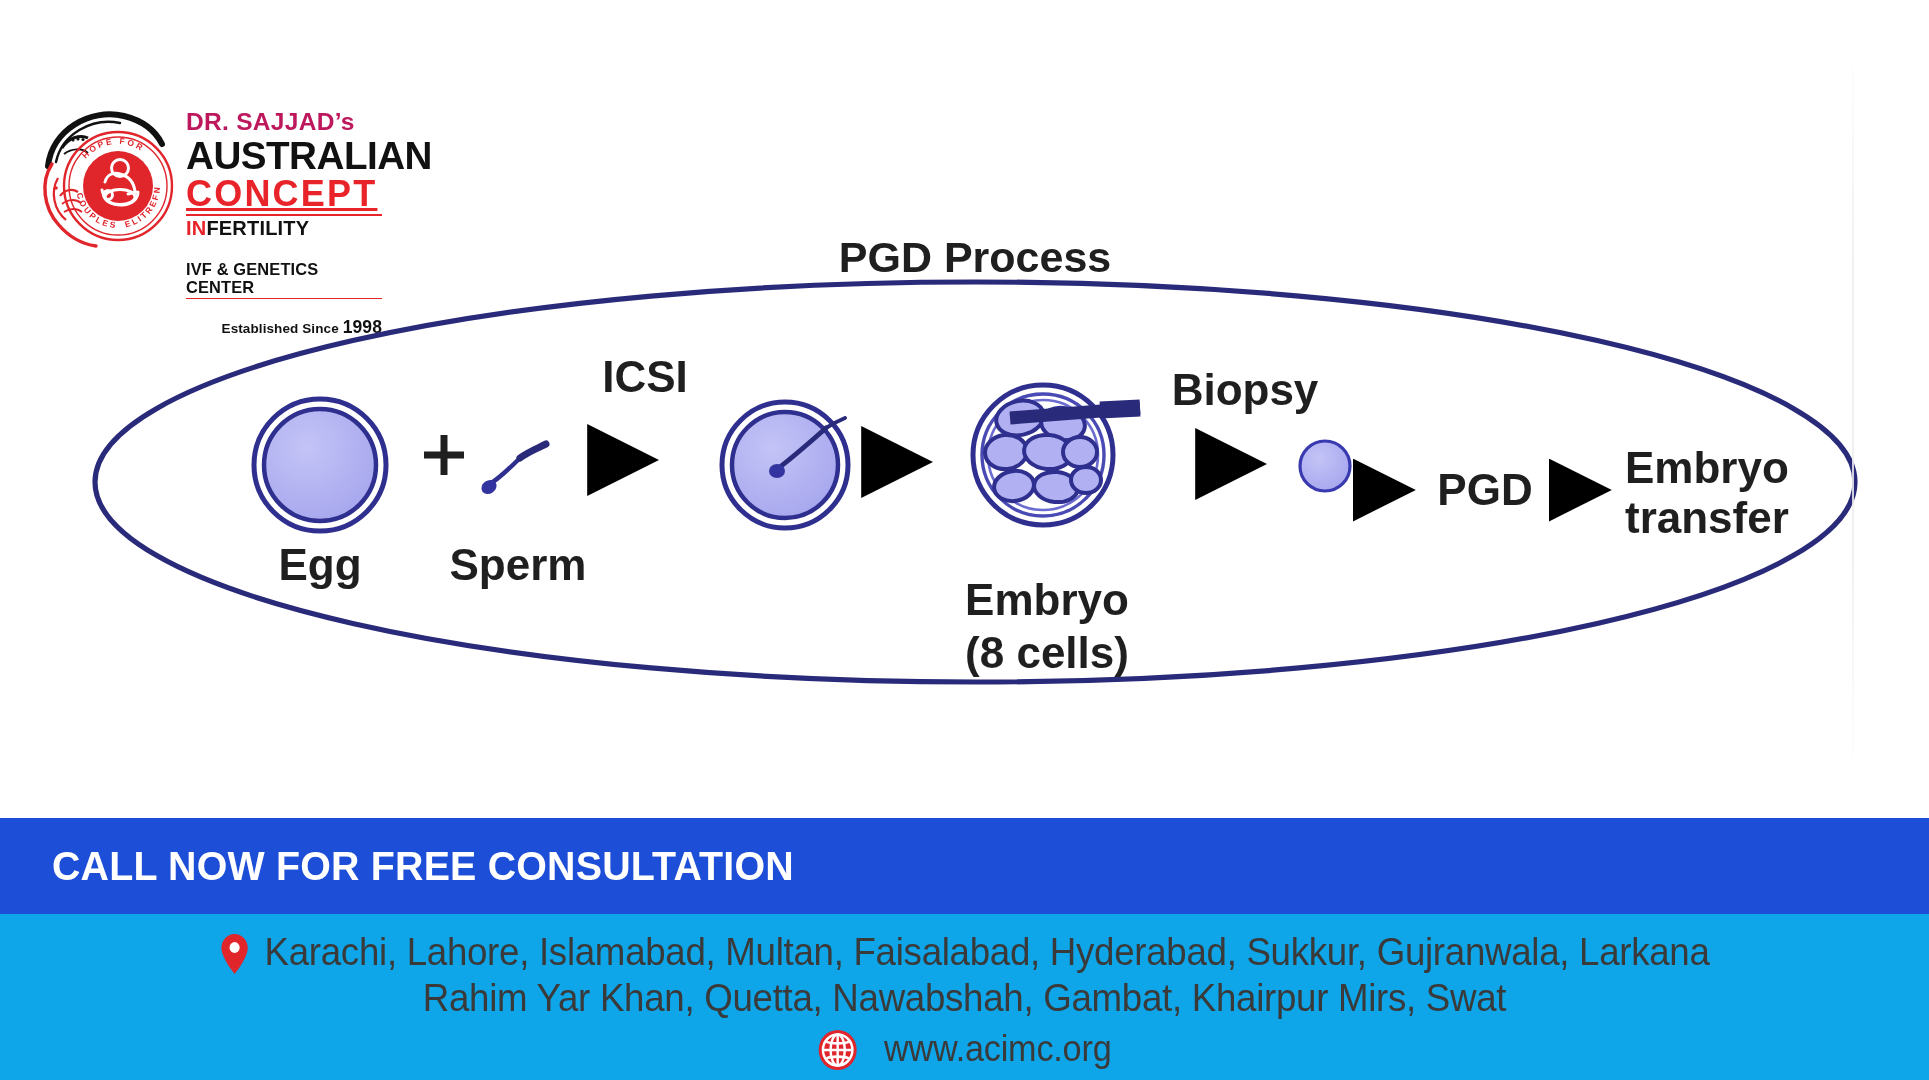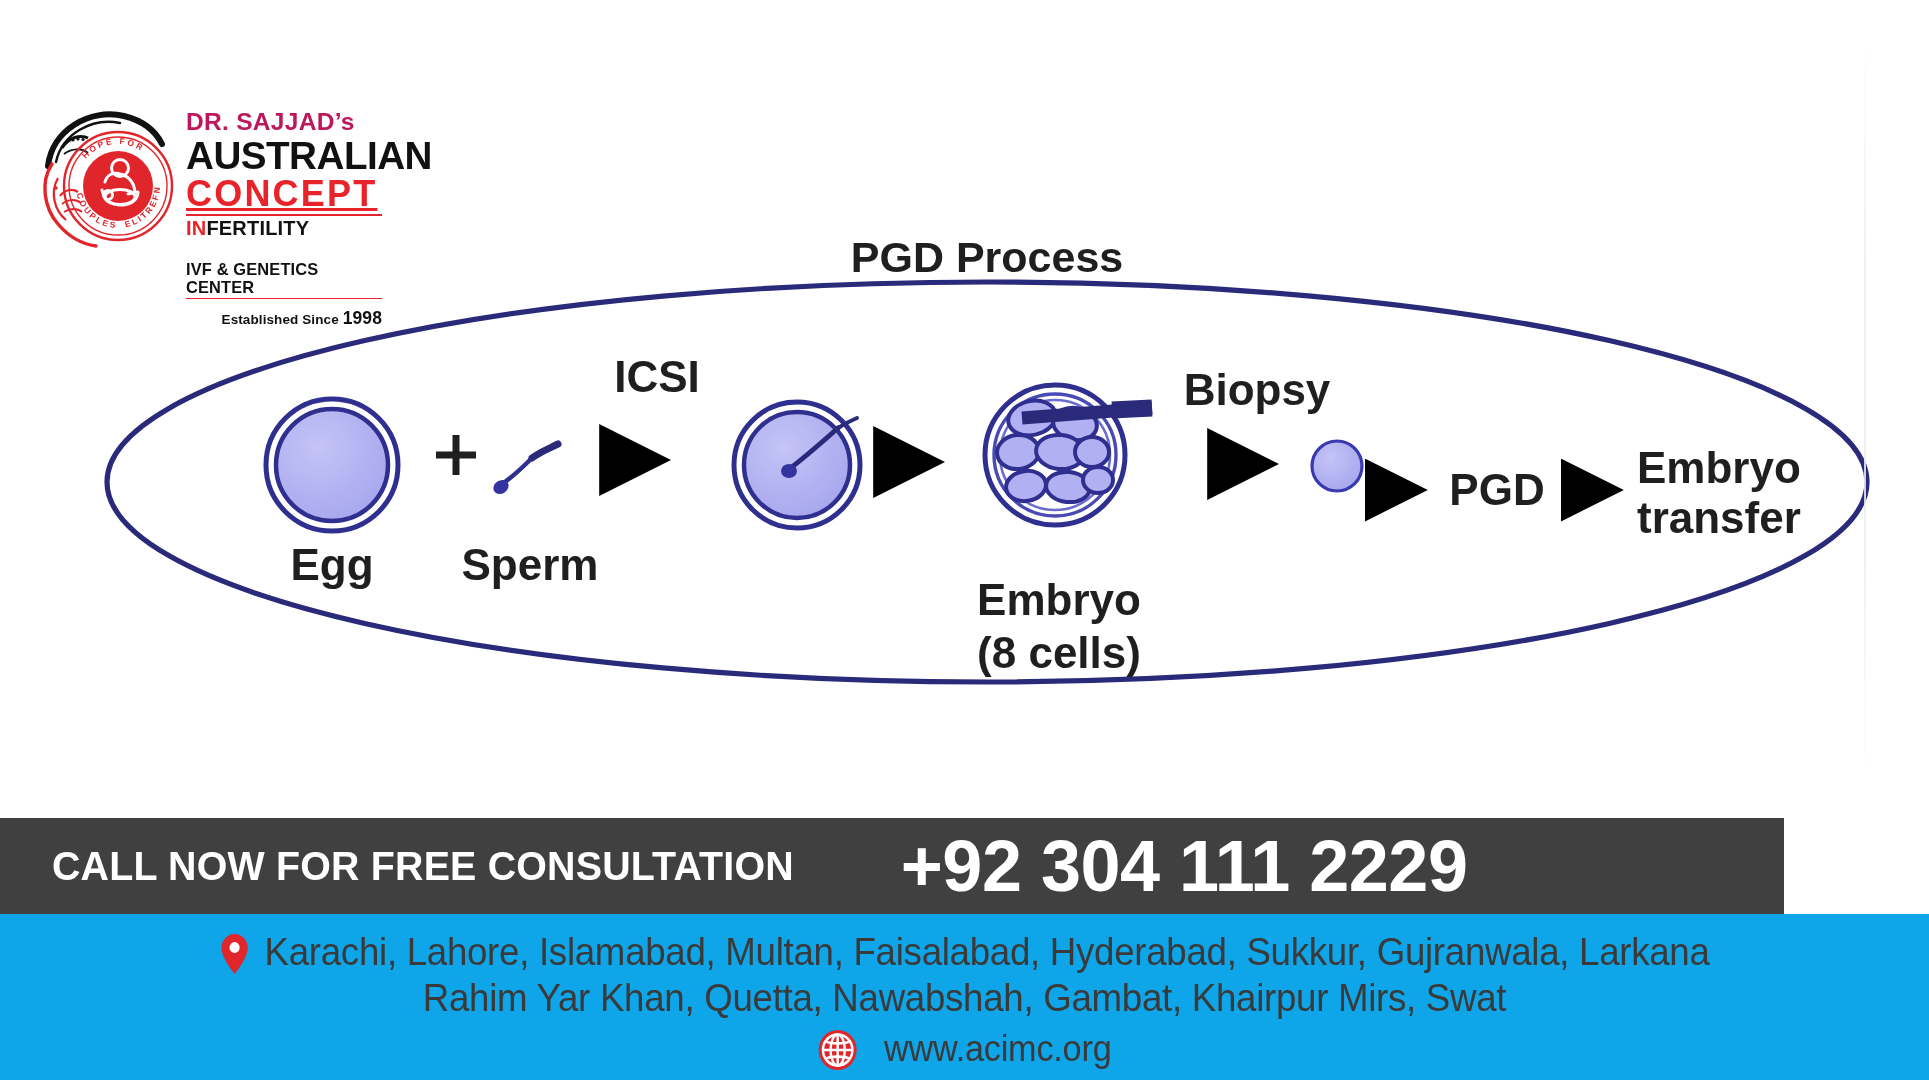--- a/index.html
+++ b/index.html
@@ -86,52 +86,52 @@
     border-bottom: 1.6px solid #e8232a;
     padding-bottom: 1.5px;
     display: block;
     margin-top: 21px;
   }
   .lw-est {
     font-size: 13.5px;
     font-weight: bold;
     color: #111111;
     text-align: right;
-    margin-top: 9px;
+    margin-top: 18px;
     letter-spacing: 0.1px;
   }
   .lw-est .yr { font-size: 17.5px; }
 
   
   #diagram {
     position: absolute;
-    left: 12px;
+    left: 0;
     top: 0;
     width: 1858px;
     height: 800px;
     text-decoration: underline;
   }
   #diagram svg { display: block; }
   #diagram-edge {
     position: absolute;
     left: 1852px;
     top: 40px;
     width: 2px;
     height: 740px;
     background: linear-gradient(to bottom, rgba(245,245,245,0) 0%, rgba(238,238,238,0.85) 30%, rgba(238,238,238,0.85) 70%, rgba(245,245,245,0) 100%);
   }
 
   
   #cta-bar {
     position: absolute;
     left: 0;
     top: 818px;
-    width: 1784px;
+    width: 1929px;
     height: 96px;
-    background: #404040;
+    background: #1d4ed8;
     display: flex;
     align-items: center;
     text-align: center;
   }
   #cta-label {
     color: #ffffff;
     font-size: 41px;
     font-weight: bold;
     letter-spacing: 0.2px;
     margin-left: 52px;
@@ -359,21 +359,20 @@
     <line x1="1552" y1="490" x2="1602" y2="490" stroke="#000000" stroke-width="7" marker-end="url(#arrowHead)"></line>
 
     <text x="1625" y="483" font-family="&quot;Liberation Sans&quot;, sans-serif" font-size="44" font-weight="bold" fill="#1f1f1f">Embryo</text>
     <text x="1625" y="533" font-family="&quot;Liberation Sans&quot;, sans-serif" font-size="44" font-weight="bold" fill="#1f1f1f">transfer</text>
   </svg>
   <div id="diagram-edge"></div>
 </div>
 
 <div id="cta-bar">
   <div id="cta-label">CALL NOW FOR FREE CONSULTATION</div>
-  <div id="cta-phone">+92 304 111 2229</div>
 </div>
 
 <div id="footer">
 
   <div id="footer-line1">
     <span id="pin-icon">
       <svg width="32" height="42" viewBox="0 0 32 42" xmlns="http://www.w3.org/2000/svg">
         <path d="M16,1 C8.3,1 2,7.3 2,15 C2,25 16,41 16,41 C16,41 30,25 30,15 C30,7.3 23.7,1 16,1 Z" fill="#e0252b"></path>
         <circle cx="16" cy="14.5" r="5.4" fill="#ffffff"></circle>
       </svg>

